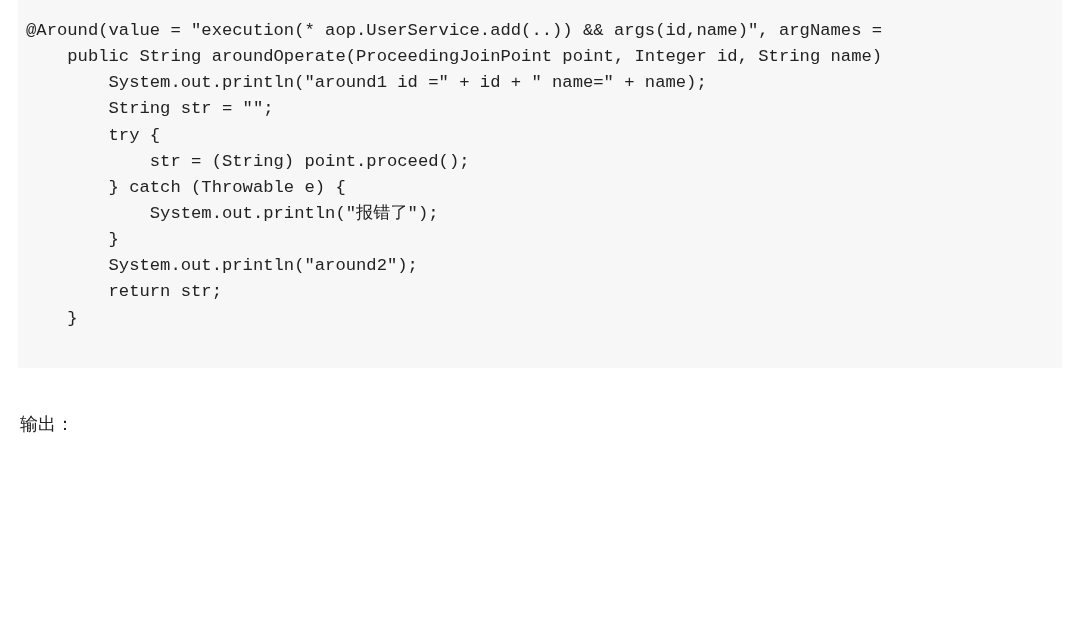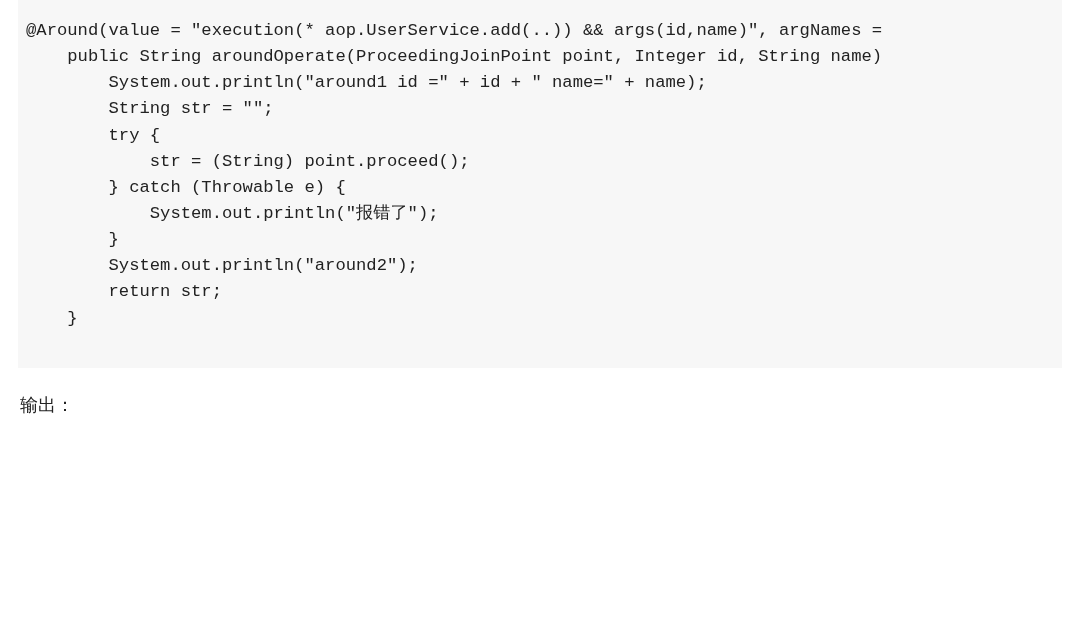--- a/index.html
+++ b/index.html
@@ -20,21 +20,21 @@
     padding: 18px 8px 36px 8px;
     font-family: "SFMono-Regular", ui-monospace, Menlo, Consolas, "Liberation Mono", monospace;
     font-size: 17.2px;
     line-height: 1.52;
     white-space: pre;
     overflow: hidden;
     color: #222222;
   }
   .section-label {
     font-size: 18px;
-    margin: 25px 0 30px 2px;
+    margin: 44px 0 30px 2px;
     color: #222222;
   }
   .spacer-top {
     height: 0px;
   }
 </style>
 </head>
 <body>
 
 <div class="page">

